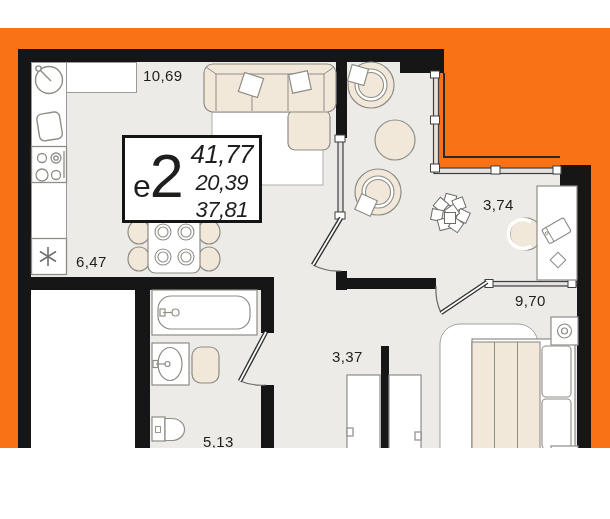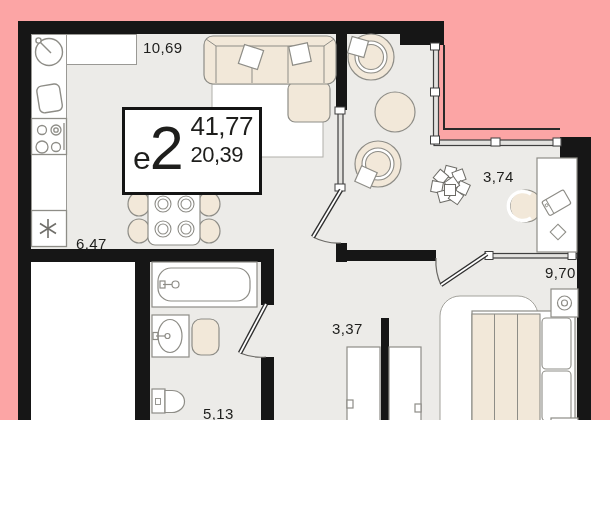--- a/index.html
+++ b/index.html
@@ -1,35 +1,35 @@
 <!DOCTYPE html>
 <html><head>
 <meta charset="utf-8">
 <style>
   html,body{margin:0;padding:0;background:#ffffff;}
   .plan{
-    position:relative;width:610px;height:420px;background:#fca5a5;overflow:hidden;
-    font-family:"Liberation Sans", sans-serif;color:#1e1e1c;
+    position:relative;width:610px;height:420px;background:#f97316;overflow:hidden;
+    font-family:"Liberation Sans", sans-serif;color:#1e1e1c;margin-top:28px;
   }
   .plan svg{position:absolute;left:0;top:0;}
   .room-label{
     position:absolute;font-size:15px;line-height:1;letter-spacing:.4px;
     font-weight:500;color:#1e1e1c;white-space:nowrap;z-index:4;
   }
   .unit-card{
     position:absolute;left:122px;top:107px;width:140px;height:88px;
     background:#ffffff;border:3px solid #141414;box-sizing:border-box;z-index:5;
   }
   .unit-card .type-wrap{
     position:absolute;left:8px;top:8px;display:flex;align-items:baseline;line-height:1;
   }
   .unit-card .type-small{font-size:32px;font-weight:500;letter-spacing:-1px;}
   .unit-card .type-big{font-size:61px;font-weight:500;letter-spacing:-2px;}
   .unit-card .areas{
-    position:absolute;right:6px;top:3px;text-align:left;line-height:1;
+    position:absolute;right:6px;top:3px;text-align:center;line-height:1;font-style:italic;
   }
   .unit-card .a-main{font-size:26px;font-weight:500;letter-spacing:-.5px;}
   .unit-card .a-sub{font-size:22px;font-weight:500;letter-spacing:-.5px;margin-top:5px;}
 </style>
 </head>
 <body>
 
 <div class="plan">
 
 <svg width="610" height="519" viewBox="0 0 610 519">
@@ -260,30 +260,31 @@
     <line x1="487" y1="254" x2="441" y2="285" stroke="#ffffff" stroke-width="1.8"></line>
   </g>
   <g>
     <path d="M287,497 A61,61 0 0 1 278,466" fill="none" stroke="#6b6965" stroke-width="1.2"></path>
     <line x1="338" y1="461" x2="287" y2="497" stroke="#2f2f2f" stroke-width="4.5"></line>
     <line x1="338" y1="461" x2="287" y2="497" stroke="#ffffff" stroke-width="1.8"></line>
   </g>
 </svg>
 
   <div class="room-label" style="left:143px;top:40px;">10,69</div>
-  <div class="room-label" style="left:76px;top:236px;">6,47</div>
+  <div class="room-label" style="left:76px;top:226px;">6,47</div>
   <div class="room-label" style="left:483px;top:169px;">3,74</div>
-  <div class="room-label" style="left:545px;top:265px;">9,70</div>
+  <div class="room-label" style="left:515px;top:265px;">9,70</div>
   <div class="room-label" style="left:332px;top:321px;">3,37</div>
   <div class="room-label" style="left:203px;top:406px;">5,13</div>
 
   <div class="unit-card">
     <div class="type-wrap">
       <span class="type-small">е</span>
         <span class="type-big">2</span>
     </div>
     <div class="areas">
       <div class="a-main">41,77</div>
       <div class="a-sub">20,39</div>
+      <div class="a-sub">37,81</div>
     </div>
   </div>
 
 </div>
 
 </body></html>

